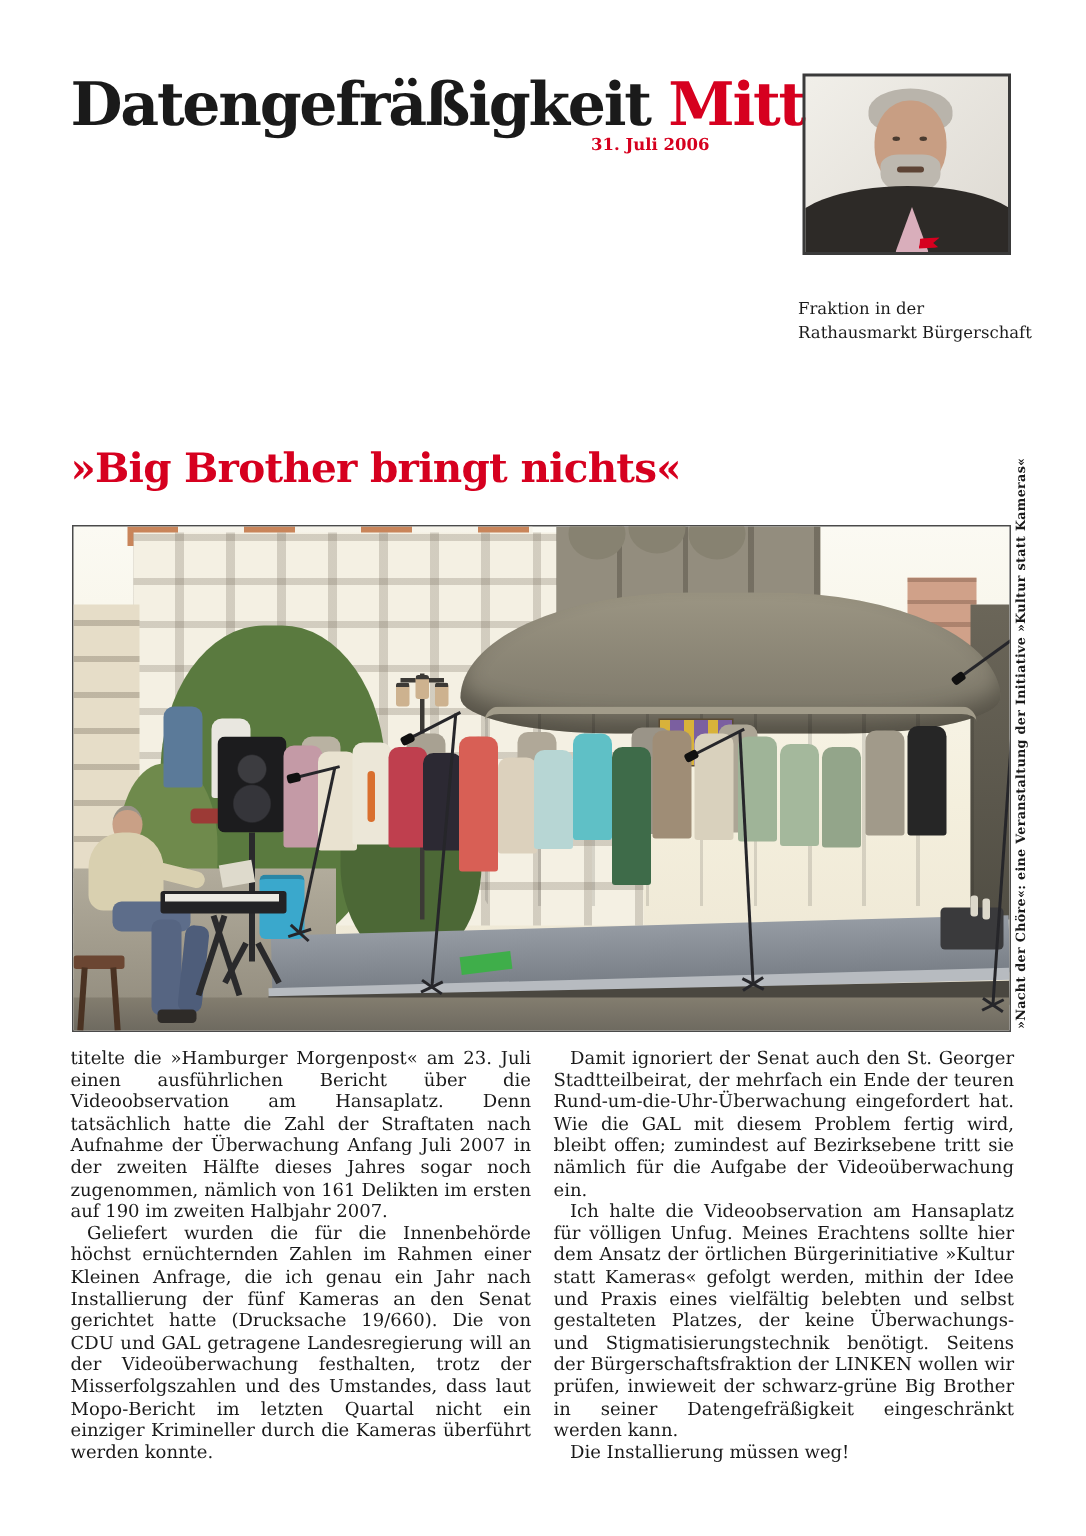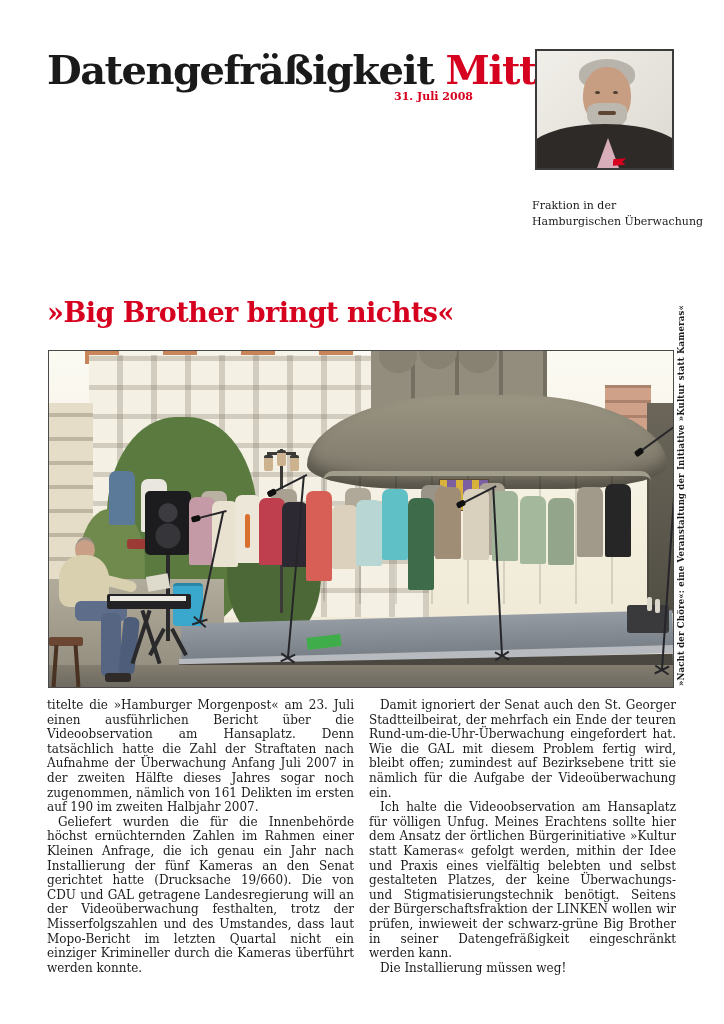--- a/index.html
+++ b/index.html
@@ -154,39 +154,39 @@
   .footer{position:absolute;left:47px;top:943px;width:644px;border-top:2px solid #9a9a9a;
     padding-top:5px;font-size:11.5px;line-height:15.5px;color:#1a1a1a;}
   .footer .red{color:#d6001f;}
 </style>
 </head>
 <body>
 
 <div class="page">
 
   <div class="masthead"><span class="t-black">Datengefräßigkeit</span> <span class="t-red">Mitte</span></div>
-  <div class="mast-date">31. Juli 2008</div>
+  <div class="mast-date">31. Juli 2006</div>
 
   <div class="portrait">
     <div class="p-hair"></div>
     <div class="p-head"></div>
     <div class="p-eye" style="left:58px;"></div>
     <div class="p-eye" style="left:76px;"></div>
     <div class="p-beard"></div>
     <div class="p-mouth"></div>
     <div class="p-jacket"></div>
     <div class="p-shirt"></div>
   </div>
 
   <div class="logo">
     <div class="logo-flag"></div>
   </div>
   <div class="brand-sub">
     <div>Fraktion in der</div>
-    <div>Hamburgischen Überwachung</div>
+    <div>Rathausmarkt Bürgerschaft</div>
   </div>
 
 
   <div class="headline">»Big Brother bringt nichts«</div>
 
   <div class="photo">
     <div class="roofs"></div>
     <div class="bldg-main"></div>
     <div class="bldg-left"></div>
     <div class="bldg-salmon"></div>

